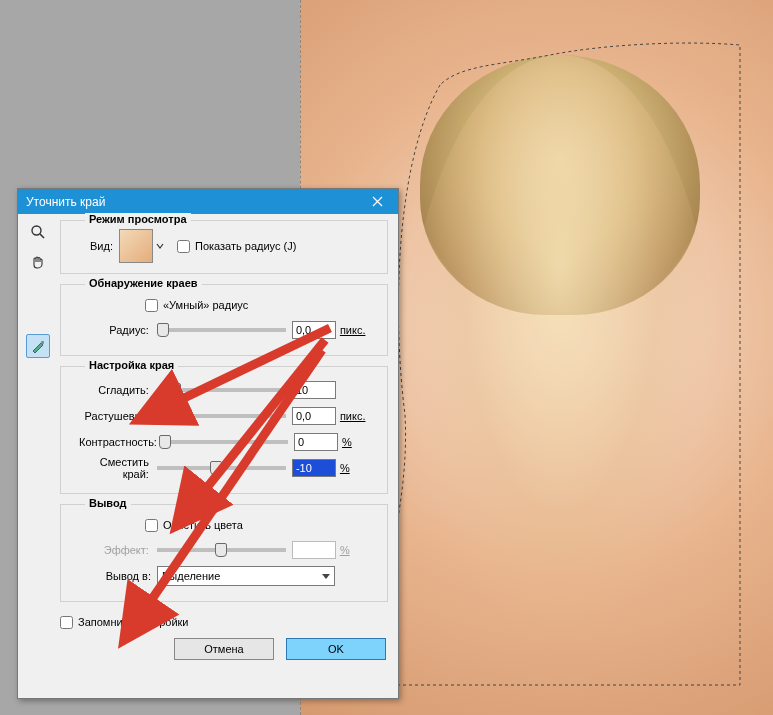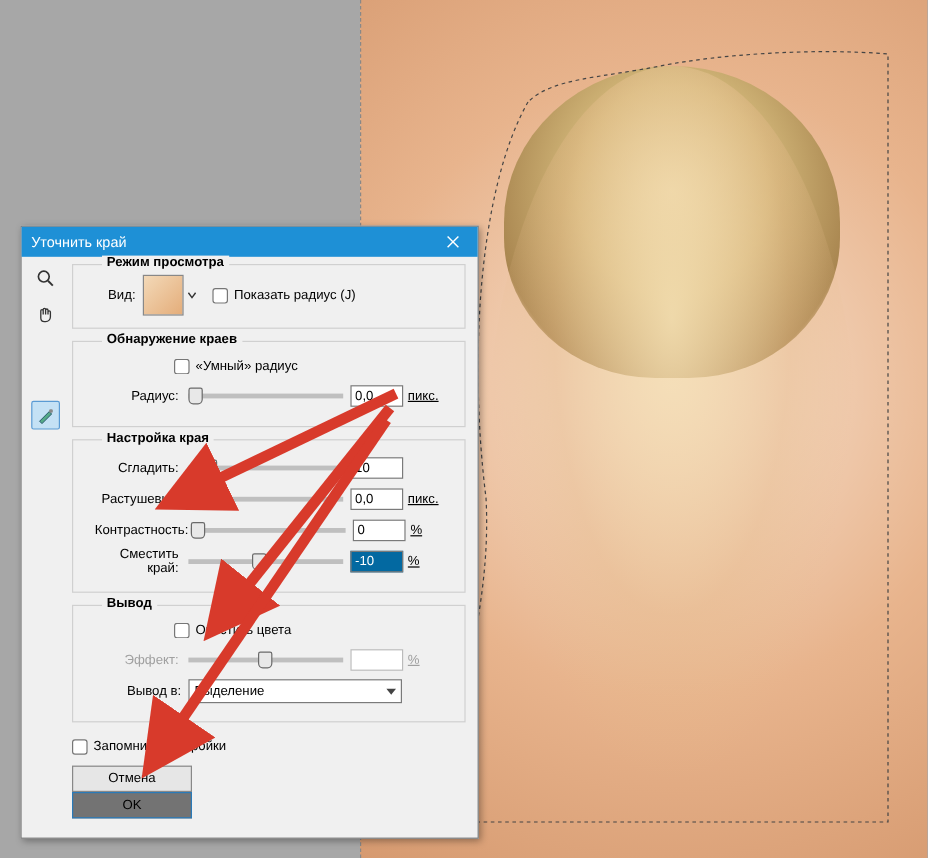--- a/index.html
+++ b/index.html
@@ -30,43 +30,43 @@
   .tool-btn.sel { background:#c4e1f5; border-color:#5a9bd4; }
   .content { margin-left: 34px; }
 
   .group { border: 1px solid #d0d0d0; padding: 8px 8px 10px 8px; margin-bottom: 10px; position:relative; }
   .group-title { position: absolute; top: -8px; left: 24px; background:#f0f0f0; padding: 0 4px; font-size: 11px; font-weight: bold; text-align: center; }
 
   .row { display: flex; align-items: center; height: 22px; margin: 4px 10px; }
   .row .lbl { width: 78px; text-align: right; padding-right: 6px; font-size: 11px; }
   .row .slider { flex: 1; margin-right: 6px; }
   .row .val { width: 44px; height: 18px; font-size: 11px; border:1px solid #7a7a7a; padding: 1px 3px; background:#fff; text-align:left; }
-  .row .val.sel { background:#0369a1; color:#fff; }
+  .row .val.sel { background:#1d4ed8; color:#fff; }
   .row .unit { width: 34px; padding-left: 4px; font-size: 11px; text-decoration: underline; }
 
   input[type=range].slider { -webkit-appearance:none; height: 4px; background: linear-gradient(#bfbfbf,#bfbfbf); outline:none; }
   input[type=range].slider::-webkit-slider-runnable-track { height:4px; background:#bfbfbf; }
   input[type=range].slider::-webkit-slider-thumb { -webkit-appearance:none; width:12px; height:14px; margin-top:-5px;
     background:#e8e8e8; border:1px solid #6a6a6a; border-radius:2px 2px 4px 4px; }
   input[type=range].slider::-moz-range-track { height:4px; background:#bfbfbf; }
   input[type=range].slider::-moz-range-thumb { width:11px; height:13px; background:#e8e8e8; border:1px solid #6a6a6a; border-radius:2px 2px 4px 4px; }
 
   .chk-row { display:flex; align-items:center; height:20px; margin:2px 0 2px 0; }
   .chk-row input { margin: 0 5px 0 0; }
   .chk-row.indent { margin-left: 76px; }
 
   .thumb { width:34px; height:34px; border:1px solid #888; background: linear-gradient(135deg,#f3d9b8,#e4ad7a); display:inline-block;}
   .thumb-expand { width:14px; display:inline-flex; align-items:center; justify-content:center; }
 
   .select { height:20px; border:1px solid #7a7a7a; background:#fff; font-size:11px; display:flex; align-items:center; padding:0 4px; justify-content:space-between; }
   .select .caret { border-left:4px solid transparent; border-right:4px solid transparent; border-top:5px solid #444; }
 
-  .btn-row { display:flex; justify-content:flex-start; margin-top:6px; padding-right:2px;flex-direction:column; }
+  .btn-row { display:flex; gap:12px; justify-content:flex-end; margin-top:6px; padding-right:2px; }
   .btn { width:100px; height:22px; font-size:11px; border:1px solid #888; background:#e6e6e6; display:flex; align-items:center; justify-content:center; }
-  .btn.default { background:#737373; border-color:#2a7ab8; }
+  .btn.default { background:#7dd3fc; border-color:#2a7ab8; }
 
   .disabled { color:#a0a0a0; }
   .disabled .val { color:#a0a0a0; border-color:#bbb; }
 
   .arrow-svg { position:absolute; left:0; top:0; width:773px; height:715px; pointer-events:none; }
 </style>
 </head>
 <body>
 
 <div class="canvas-img"></div>

